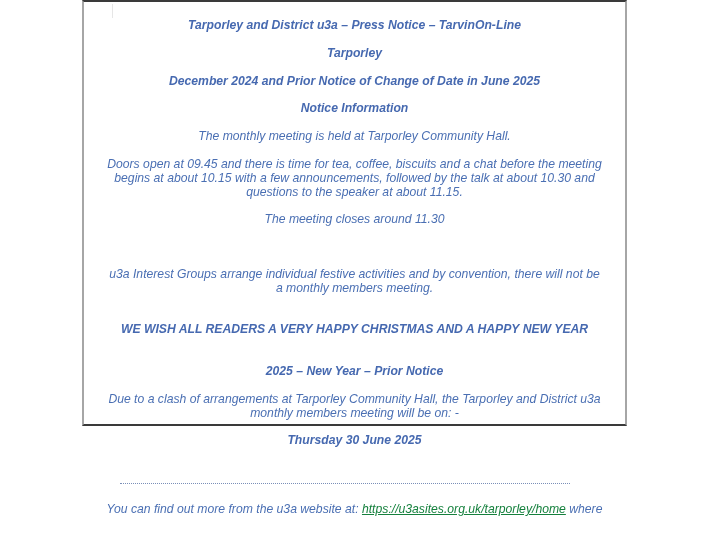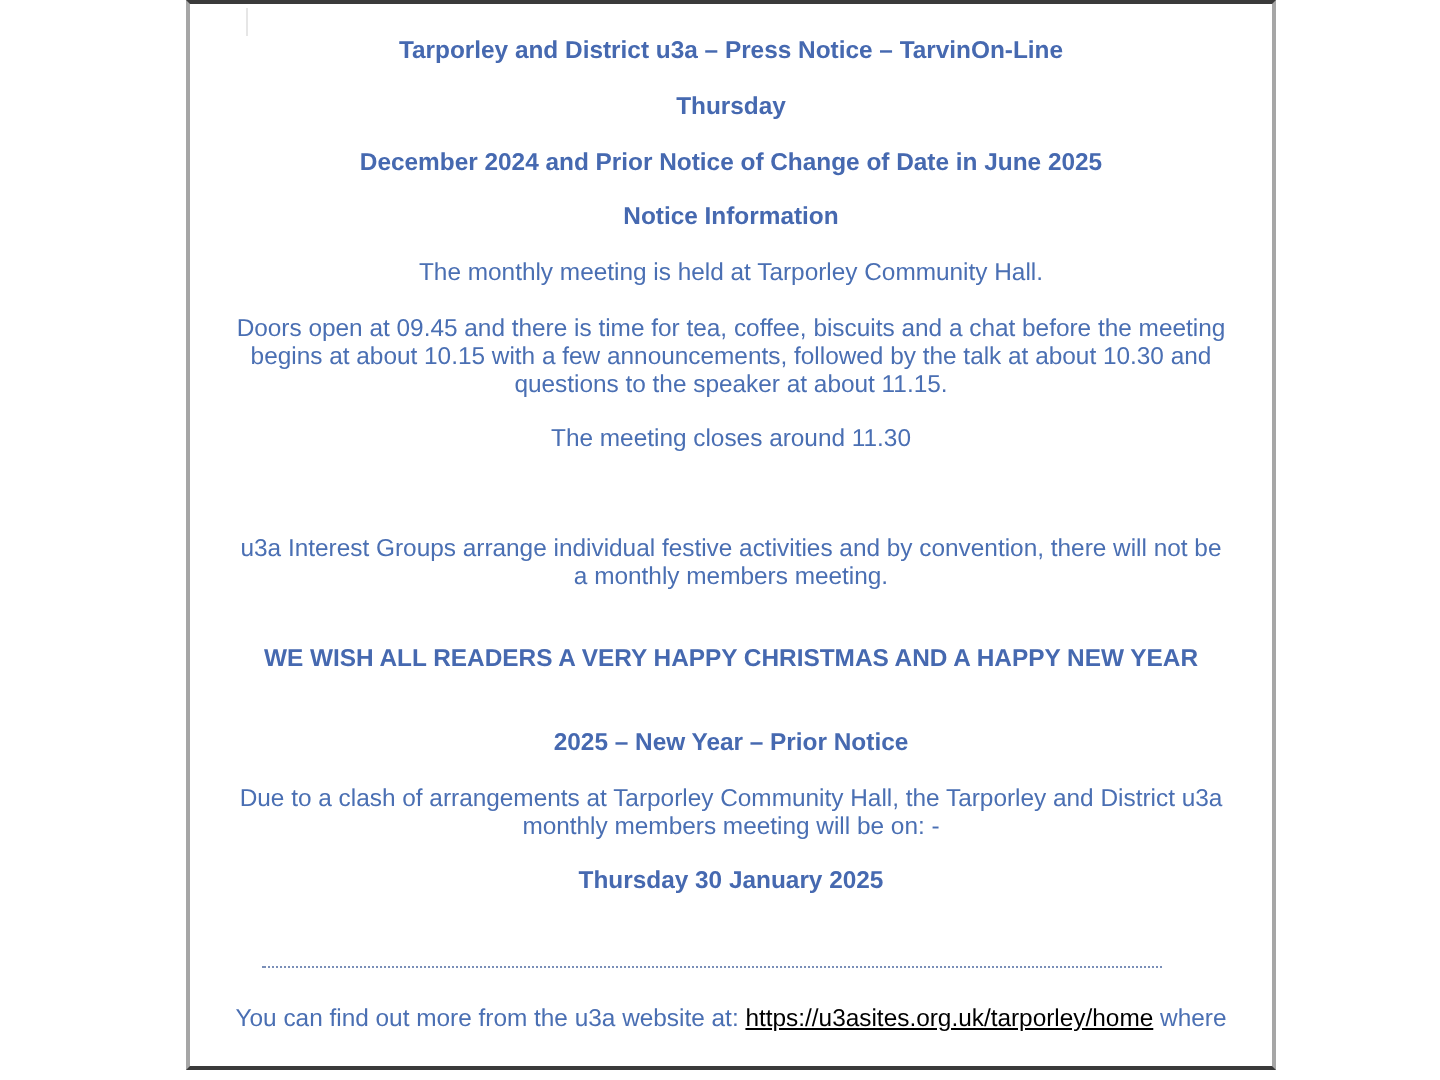--- a/index.html
+++ b/index.html
@@ -1,36 +1,36 @@
 <!DOCTYPE html>
 <html><head>
 <meta charset="utf-8">
 <style>
   html, body { margin: 0; padding: 0; background: #ffffff; }
   body { width: 720px; height: 540px; position: relative; overflow: hidden; font-family: "Liberation Sans", sans-serif; }
   .page {
-    position: absolute; left: 93px; top: 0; width: 545px; height: 535px;
+    position: absolute; left: 82px; top: 0; width: 545px; height: 426px;
     border-left: 2px solid #a6a6a6; border-right: 2px solid #a6a6a6;
     border-top: 2px solid #3a3a3a; border-bottom: 2px solid #3a3a3a;
-    box-sizing: border-box; background: #ffffff;
+    box-sizing: border-box; background: #ffffff; font-style: italic;
   }
   .cursor { position: absolute; left: 28px; top: 2px; width: 1px; height: 14px; background: #e6e6e6; }
   .line { position: absolute; left: 0; width: 100%; text-align: center; color: #4a6fb3; font-size: 12.2px; line-height: 14px; }
   .bold { font-weight: bold; color: #4669b0; }
   .dots { position: absolute; left: 36px; width: 450px; top: 481px; border-top: 1px dotted #7a8fb8; height: 0; }
-  a { color: #000000; text-decoration: underline; }
+  a { color: #15803d; text-decoration: underline; }
 </style>
 </head>
 <body>
 
 <div class="page">
   <div class="cursor"></div>
 
   <div class="line bold" style="top:16px">Tarporley and District u3a – Press Notice – TarvinOn-Line</div>
-  <div class="line bold" style="top:44px">Thursday</div>
+  <div class="line bold" style="top:44px">Tarporley</div>
   <div class="line bold" style="top:72px">December 2024 and Prior Notice of Change of Date in June 2025</div>
   <div class="line bold" style="top:99px">Notice  Information</div>
 
   <div class="line" style="top:127px">The monthly meeting is held at Tarporley Community Hall.</div>
 
   <div class="line" style="top:155px">Doors open at 09.45 and there is time for tea, coffee, biscuits and a chat before the meeting</div>
   <div class="line" style="top:169px">begins at about 10.15 with a few announcements, followed by the talk at about 10.30 and</div>
   <div class="line" style="top:183px">questions to the speaker at about 11.15.</div>
 
   <div class="line" style="top:210px">The meeting closes around 11.30</div>
@@ -39,20 +39,20 @@
   <div class="line" style="top:265px">u3a Interest Groups arrange individual festive activities and by convention, there will not be</div>
   <div class="line" style="top:279px">a monthly members meeting.</div>
 
   <div class="line bold" style="top:320px">WE WISH ALL READERS A VERY HAPPY CHRISTMAS AND A HAPPY NEW YEAR</div>
 
   <div class="line bold" style="top:362px">2025 – New Year – Prior Notice</div>
 
   <div class="line" style="top:390px">Due to a clash of arrangements at Tarporley Community Hall, the Tarporley and District u3a</div>
   <div class="line" style="top:404px">monthly members meeting will be on: -</div>
 
-  <div class="line bold" style="top:431px">Thursday 30 January 2025</div>
+  <div class="line bold" style="top:431px">Thursday 30 June 2025</div>
 
   <div class="dots"></div>
 
   <div class="line" style="top:500px">
     <span>You can find out more from the u3a website at: </span><a>https://u3asites.org.uk/tarporley/home</a><span> where</span>
   </div>
 </div>
 
 </body></html>

